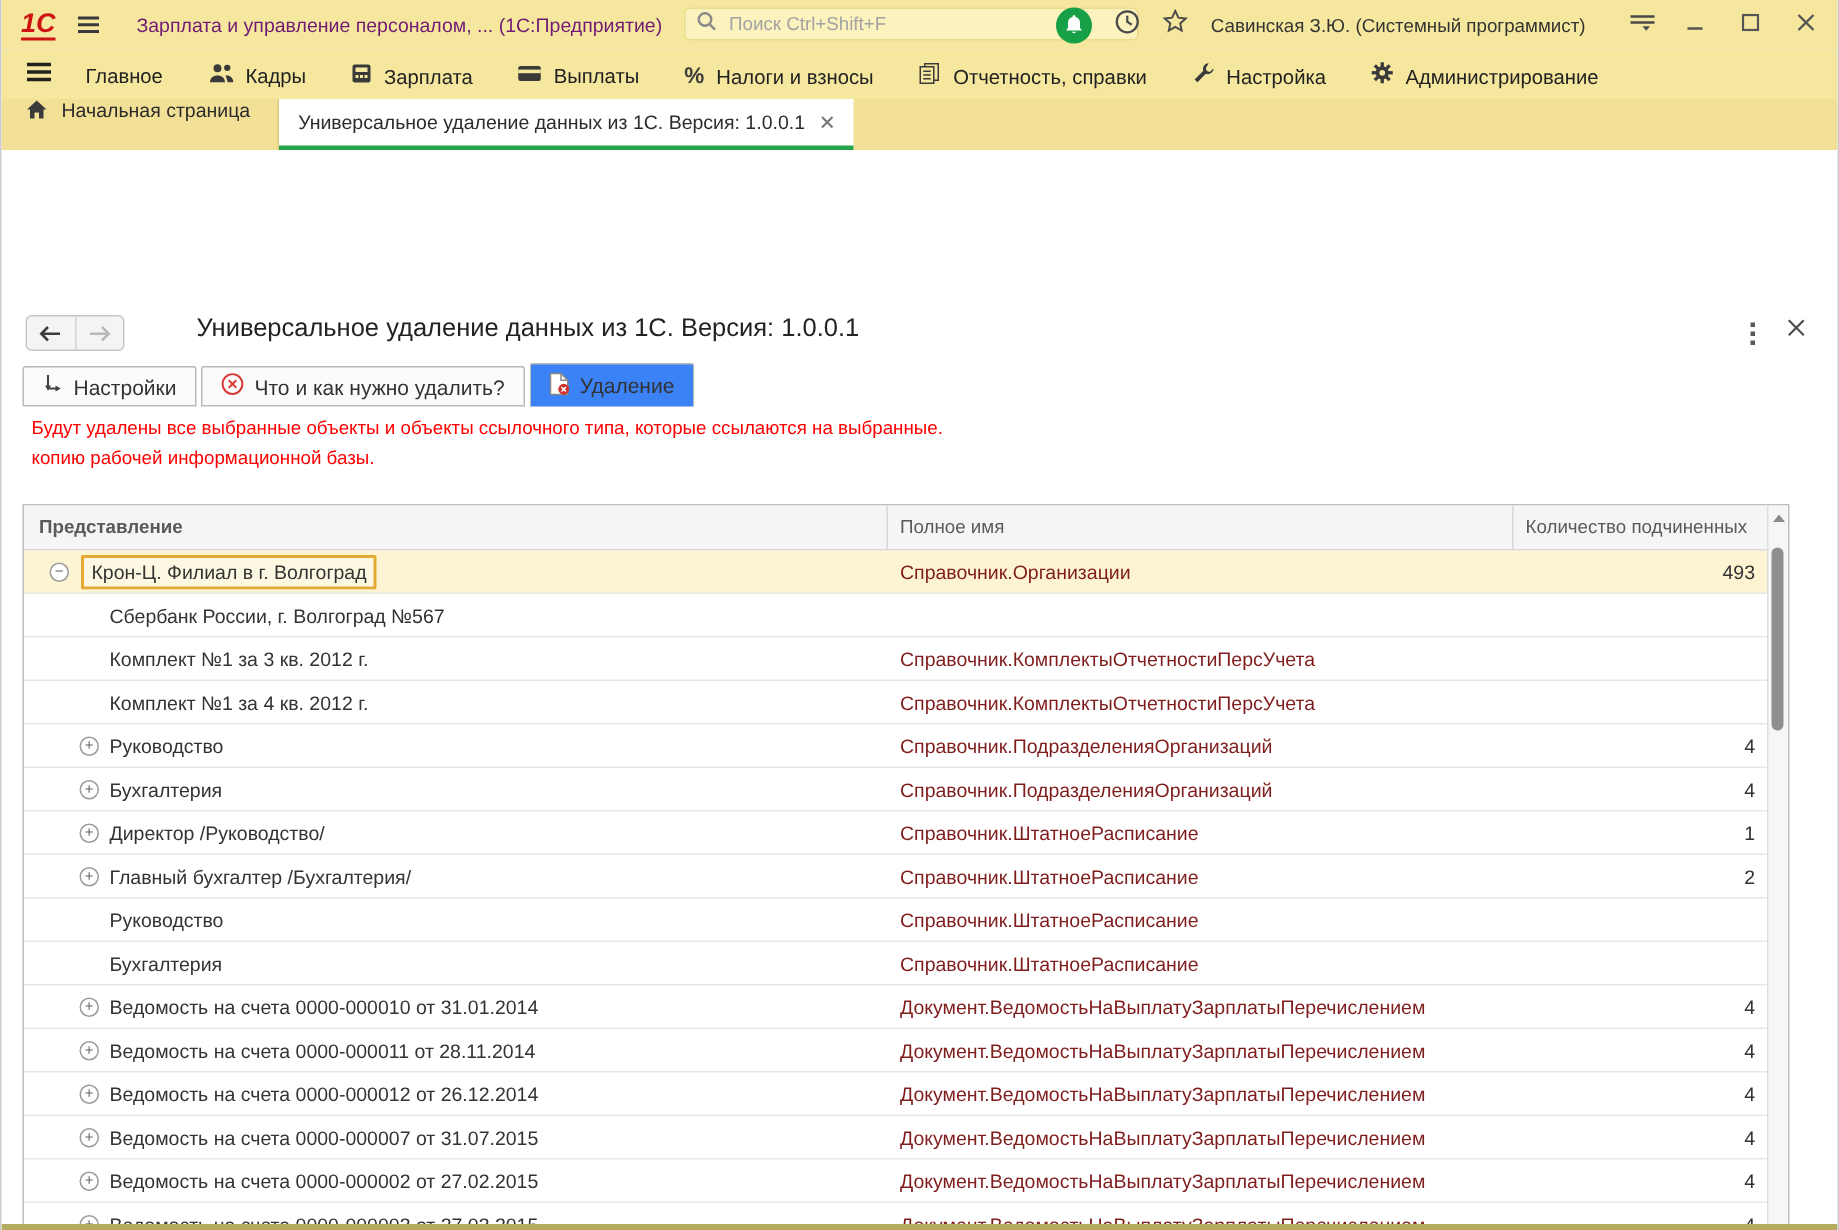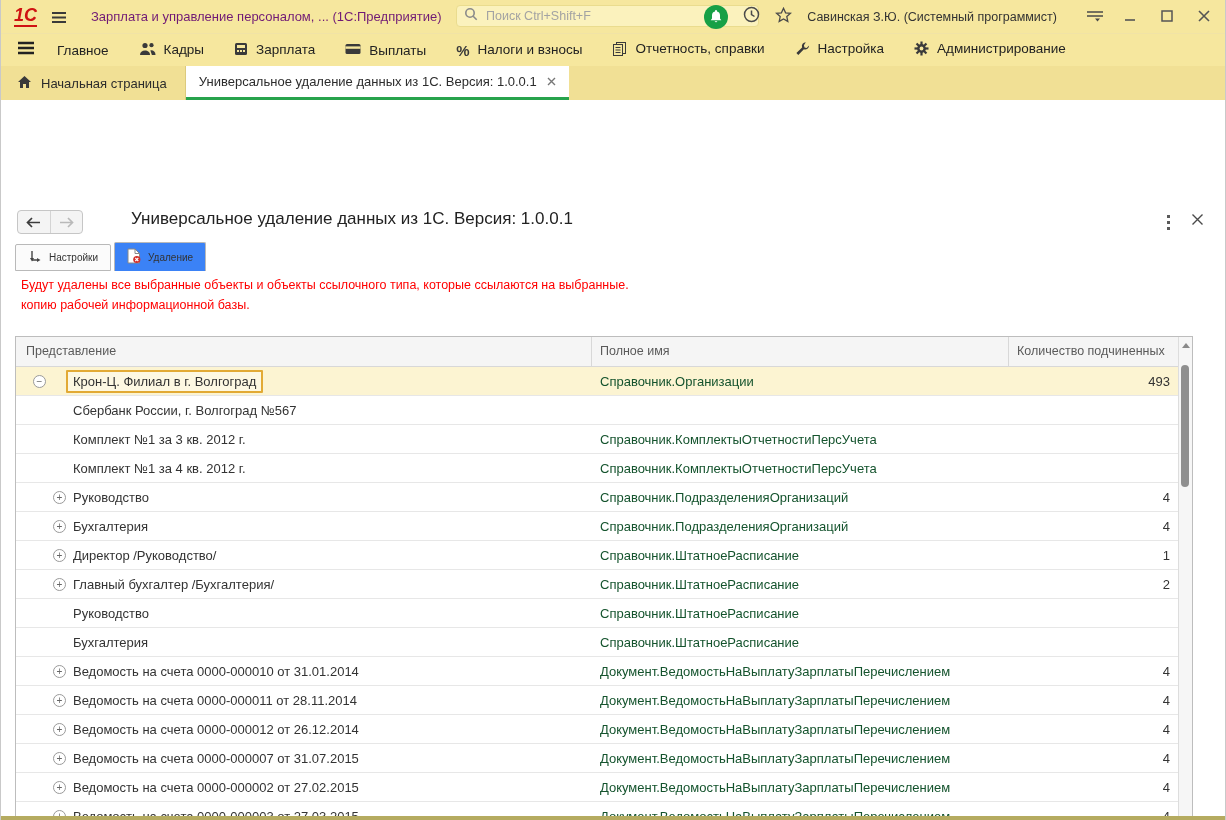--- a/index.html
+++ b/index.html
@@ -19,71 +19,71 @@
   .tb-search input::placeholder{color:#a3a3a3;}
   .tb-right{position:absolute;right:10px;top:0;height:33px;display:flex;align-items:center;gap:15px;}
   .bell-btn{width:24px;height:24px;border-radius:50%;background:#17a046;display:flex;align-items:center;justify-content:center;}
   .tb-user{font-size:12.5px;color:#333;white-space:nowrap;margin-right:14px;}
   .wctl{width:22px;text-align:center;}
 
   
   .menubar{position:absolute;top:33px;left:0;right:0;height:33px;background:#f6e79e;border-top:1px solid #f1e3a6;
            display:flex;align-items:center;box-sizing:border-box;}
   .mb-burger{margin-left:16px;}
-  .mb-item{display:flex;align-items:flex-start;gap:8px;margin-left:30px;font-size:13.5px;color:#222;cursor:default;white-space:nowrap;}
+  .mb-item{display:flex;align-items:flex-end;gap:8px;margin-left:30px;font-size:13.5px;color:#222;cursor:default;white-space:nowrap;}
   .pct{font-size:15px;font-weight:700;color:#3a3a3a;}
 
   
   .tabbar{position:absolute;top:66px;left:0;right:0;height:34px;background:#f1e095;display:flex;}
-  .wtab-home{height:34px;display:flex;align-items:center;gap:9px;padding:0 18px 0 16px;font-size:13px;color:#2c2c2c;
+  .wtab-home{height:34px;display:flex;gap:9px;padding:0 18px 0 16px;font-size:13px;color:#2c2c2c;
              border-right:1px solid #dcca7d;box-sizing:border-box;}
   .wtab-active{height:34px;background:#fff;display:flex;align-items:center;gap:10px;padding:0 13px;font-size:13px;color:#2c2c2c;
                border-bottom:3px solid #27a34c;box-sizing:border-box;}
 
   
   .main{position:absolute;top:100px;left:0;right:0;bottom:0;background:#fff;}
   .bottom-strip{position:absolute;left:0;right:0;bottom:0;height:4px;background:#b5ab60;}
   .nav-group{position:absolute;left:16px;top:110px;width:66px;height:24px;background:#f4f4f4;border:1px solid #c6c6c6;
              border-radius:4px;display:flex;box-sizing:border-box;}
   .nav-btn{flex:1;display:flex;align-items:center;justify-content:center;}
   .nav-btn:first-child{border-right:1px solid #d4d4d4;}
   .page-title{position:absolute;left:130px;top:109px;font-size:17px;color:#222;white-space:nowrap;}
   .more-btn{position:absolute;left:1160px;top:112px;width:14px;height:20px;display:flex;flex-direction:column;align-items:center;gap:3px;justify-content:center;}
   .more-btn i{width:3px;height:3px;background:#5a5a5a;display:block;}
   .page-close{position:absolute;left:1190px;top:112px;}
 
   
   .ftabs{position:absolute;left:14px;top:142px;height:29px;display:flex;align-items:flex-end;gap:3px;}
   .ftab{height:27px;background:#fbfbfb;border:1px solid #b9b9b9;border-radius:2px 2px 0 0;display:flex;align-items:center;
-        gap:7px;padding:12px 12px;font-size:10px;color:#333;box-sizing:border-box;}
+        gap:7px;padding:12px 12px;font-size:14px;color:#333;box-sizing:border-box;}
   .ftab.active{height:29px;background:#3b82f6;border-bottom:none;align-items:center;}
 
   
   .warning{position:absolute;left:20px;top:176px;}
   .warning div{font-size:12.5px;color:#ff0000;line-height:19.5px;white-space:nowrap;}
 
   
   .table{position:absolute;left:14px;top:236px;width:1178px;height:529px;border:1px solid #bdbdbd;box-sizing:border-box;background:#fff;}
   .thead{position:absolute;top:0;left:0;right:14px;height:30px;background:#f5f5f5;border-bottom:1px solid #d8d8d8;display:flex;box-sizing:border-box;}
   .th{font-size:12.5px;color:#5a5a5a;line-height:29px;box-sizing:border-box;white-space:nowrap;overflow:hidden;}
-  .th1{width:576px;padding-left:10px;border-right:1px solid #d8d8d8;}
+  .th1{width:576px;padding-left:10px;border-right:1px solid #d8d8d8;font-weight:bold;}
   .th2{width:417px;padding-left:8px;border-right:1px solid #d8d8d8;}
   .th3{flex:1;padding-left:8px;}
   .tbody{position:absolute;top:30px;left:0;right:14px;bottom:0;overflow:hidden;}
   .trow{height:29px;border-bottom:1px solid #e7e7e7;display:flex;align-items:center;font-size:13px;color:#333;box-sizing:border-box;}
   .c1{width:576px;display:flex;align-items:center;box-sizing:border-box;overflow:hidden;}
-  .c2{width:417px;padding-left:8px;box-sizing:border-box;color:#14532d;white-space:nowrap;overflow:hidden;}
+  .c2{width:417px;padding-left:8px;box-sizing:border-box;color:#7f1d1d;white-space:nowrap;overflow:hidden;}
   .c3{flex:1;text-align:right;padding-right:8px;box-sizing:border-box;}
   .expander{width:13px;height:13px;border:1px solid #9a9a9a;border-radius:50%;font-size:10px;line-height:11px;text-align:center;
             color:#666;background:#fff;flex:none;box-sizing:border-box;}
   .lv0 .expander{margin-left:17px;}
   .lv1 .expander{margin-left:37px;}
   .rep{margin-left:7px;white-space:nowrap;}
   .trow.sel{background:#fcf4d2;}
-  .rep.focus-box{border:2px solid #e2aa35;background:#fdf8e2;padding:2px 5px;margin-left:20px;border-radius:1px;}
+  .rep.focus-box{border:2px solid #e2aa35;background:#fdf8e2;padding:2px 5px;margin-left:8px;border-radius:1px;}
   
   .vscroll{position:absolute;top:0;right:0;bottom:0;width:14px;background:#f6f6f6;border-left:1px solid #dddddd;box-sizing:border-box;}
   .sc-up{position:absolute;top:6px;left:3px;width:0;height:0;border-left:4px solid transparent;border-right:4px solid transparent;border-bottom:5px solid #8a8a8a;}
   .sc-thumb{position:absolute;top:28px;left:2px;width:8px;height:122px;background:#8f8f8f;border-radius:4px;}
 </style>
 </head>
 <body>
 
 <div id="window">
 
@@ -274,20 +274,29 @@
       <span class="ftab">
         <span>
           <svg width="14" height="14">
               <path d="M4 1v8M4 10h7" stroke="#444" stroke-width="1.4" fill="none"></path>
               <path d="m2 8 2 3.5L6 8z" fill="#444"></path>
               <path d="m9 8 3.5 2L9 12z" fill="#444"></path>
             </svg>
         </span>
         <span>Настройки</span>
       </span>
+      <span class="ftab">
+        <span>
+          <svg width="16" height="16">
+              <circle cx="8" cy="8" r="6.6" fill="none" stroke="#d33a34" stroke-width="1.3"></circle>
+              <path d="m5.5 5.5 5 5M10.5 5.5l-5 5" stroke="#d33a34" stroke-width="1.3"></path>
+            </svg>
+        </span>
+        <span>Что и как нужно удалить?</span>
+      </span>
       <span class="ftab active">
         <span>
           <svg width="14" height="16">
               <path d="M1 1h7l4.5 4.5V15H1z" fill="#fff" stroke="#888"></path>
               <path d="M8 1v4.5h4.5" fill="none" stroke="#888"></path>
               <circle cx="9.8" cy="11.5" r="3.6" fill="#d2302c"></circle>
               <path d="m8.3 10 3 3M11.3 10l-3 3" stroke="#fff" stroke-width="1.1"></path>
             </svg>
         </span>
         <span>Удаление</span>

